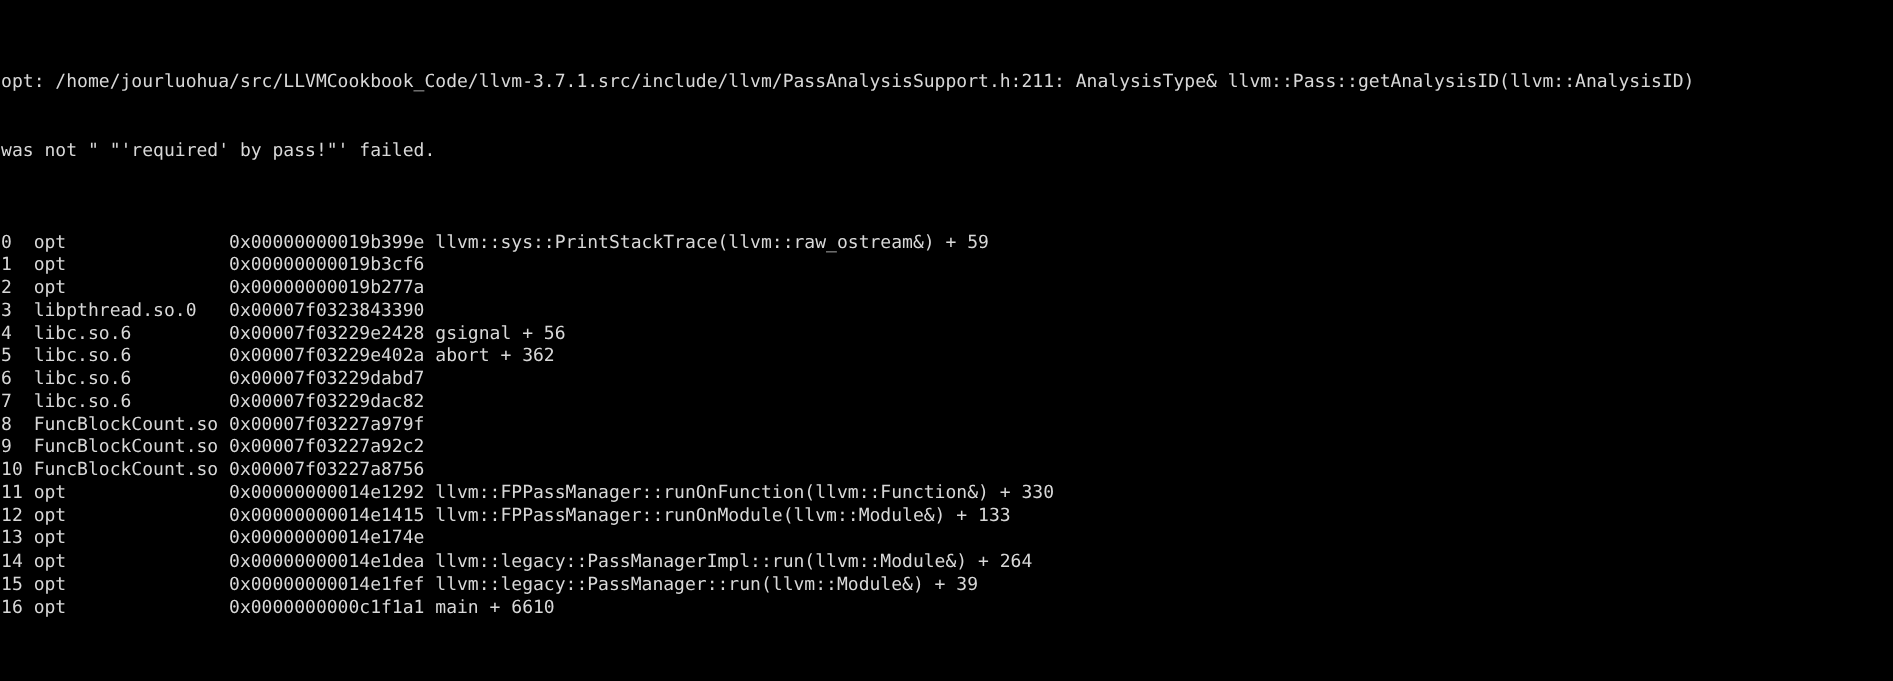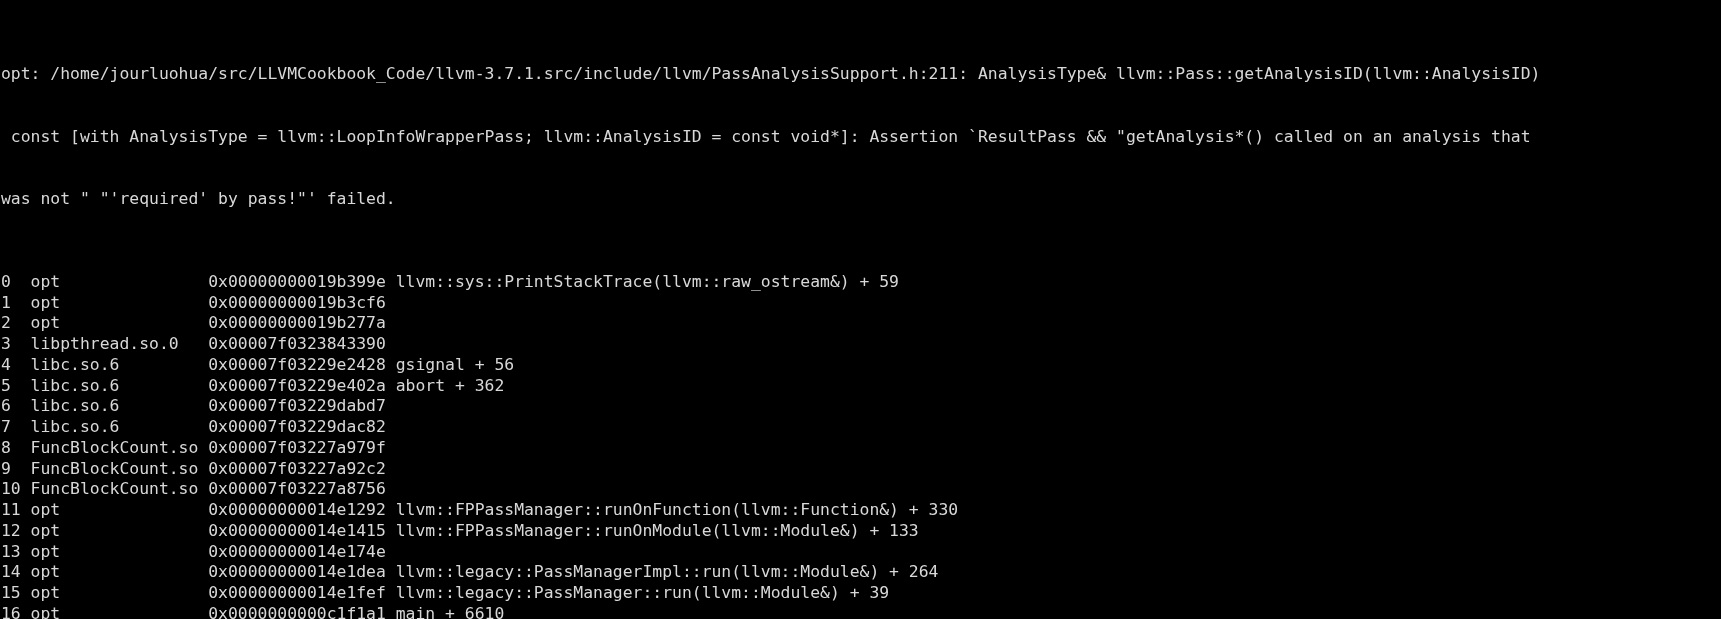--- a/index.html
+++ b/index.html
@@ -33,21 +33,20 @@
     display: block;
     padding-left: 1px;
   }
 </style>
 </head>
 <body>
 
 <div id="terminal">
 
   <div class="line">opt: /home/jourluohua/src/LLVMCookbook_Code/llvm-3.7.1.src/include/llvm/PassAnalysisSupport.h:211: AnalysisType&amp; llvm::Pass::getAnalysisID(llvm::AnalysisID)</div>
-  <div class="line"> const [with AnalysisType = llvm::LoopInfoWrapperPass; llvm::AnalysisID = const void*]: Assertion `ResultPass &amp;&amp; "getAnalysis*() called on an analysis that</div>
   <div class="line">was not " "'required' by pass!"' failed.</div>
 
   <div id="stack-frames"><div class="line">0  opt               0x00000000019b399e llvm::sys::PrintStackTrace(llvm::raw_ostream&amp;) + 59</div><div class="line">1  opt               0x00000000019b3cf6</div><div class="line">2  opt               0x00000000019b277a</div><div class="line">3  libpthread.so.0   0x00007f0323843390</div><div class="line">4  libc.so.6         0x00007f03229e2428 gsignal + 56</div><div class="line">5  libc.so.6         0x00007f03229e402a abort + 362</div><div class="line">6  libc.so.6         0x00007f03229dabd7</div><div class="line">7  libc.so.6         0x00007f03229dac82</div><div class="line">8  FuncBlockCount.so 0x00007f03227a979f</div><div class="line">9  FuncBlockCount.so 0x00007f03227a92c2</div><div class="line">10 FuncBlockCount.so 0x00007f03227a8756</div><div class="line">11 opt               0x00000000014e1292 llvm::FPPassManager::runOnFunction(llvm::Function&amp;) + 330</div><div class="line">12 opt               0x00000000014e1415 llvm::FPPassManager::runOnModule(llvm::Module&amp;) + 133</div><div class="line">13 opt               0x00000000014e174e</div><div class="line">14 opt               0x00000000014e1dea llvm::legacy::PassManagerImpl::run(llvm::Module&amp;) + 264</div><div class="line">15 opt               0x00000000014e1fef llvm::legacy::PassManager::run(llvm::Module&amp;) + 39</div><div class="line">16 opt               0x0000000000c1f1a1 main + 6610</div></div>
 
   
 
   
 
   
 

